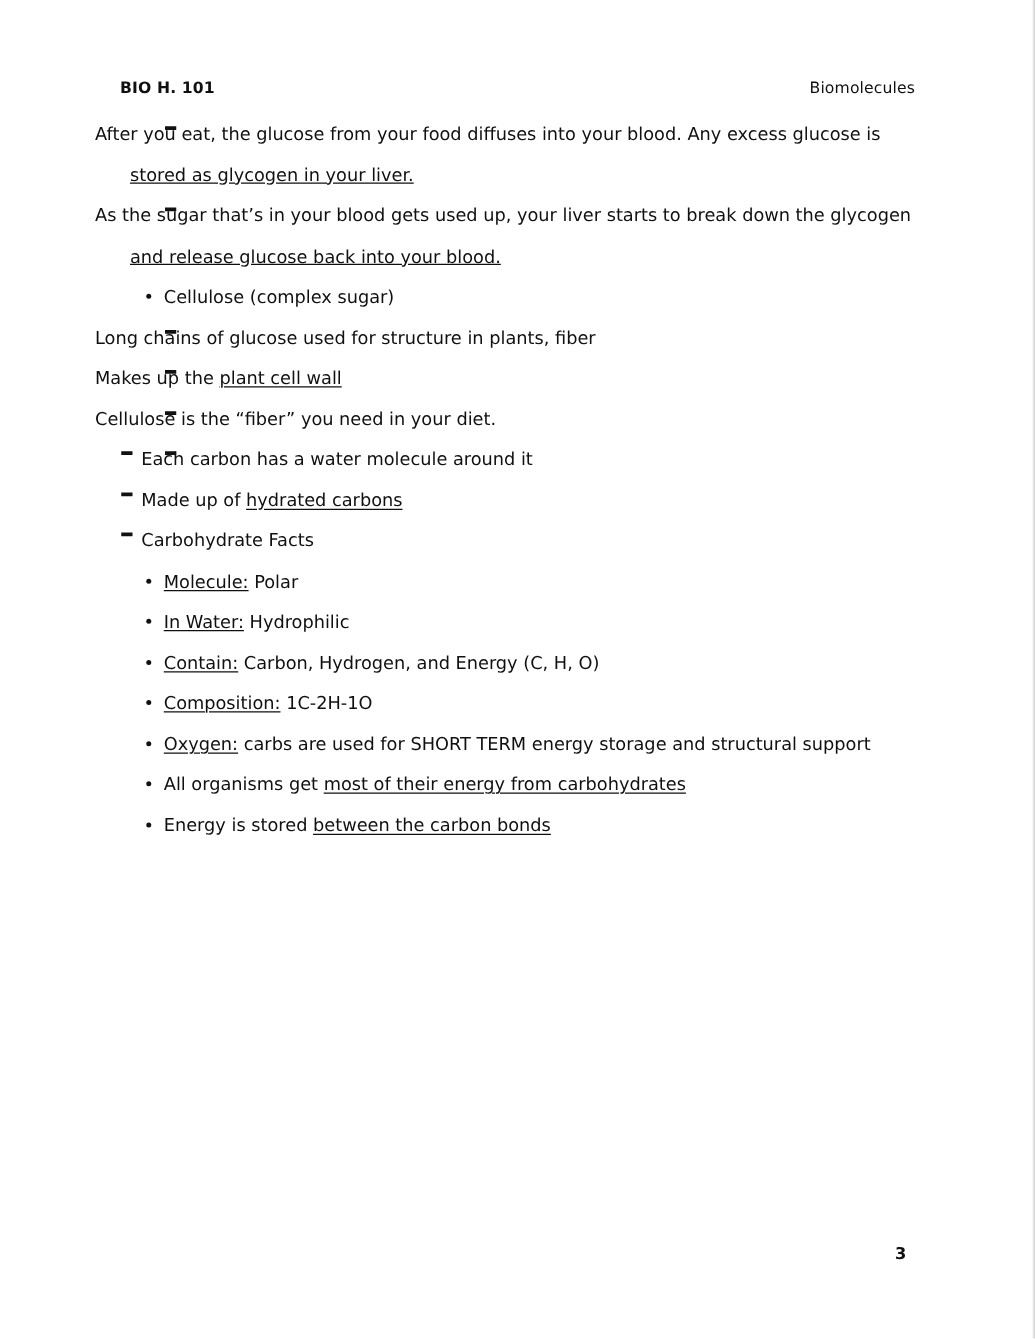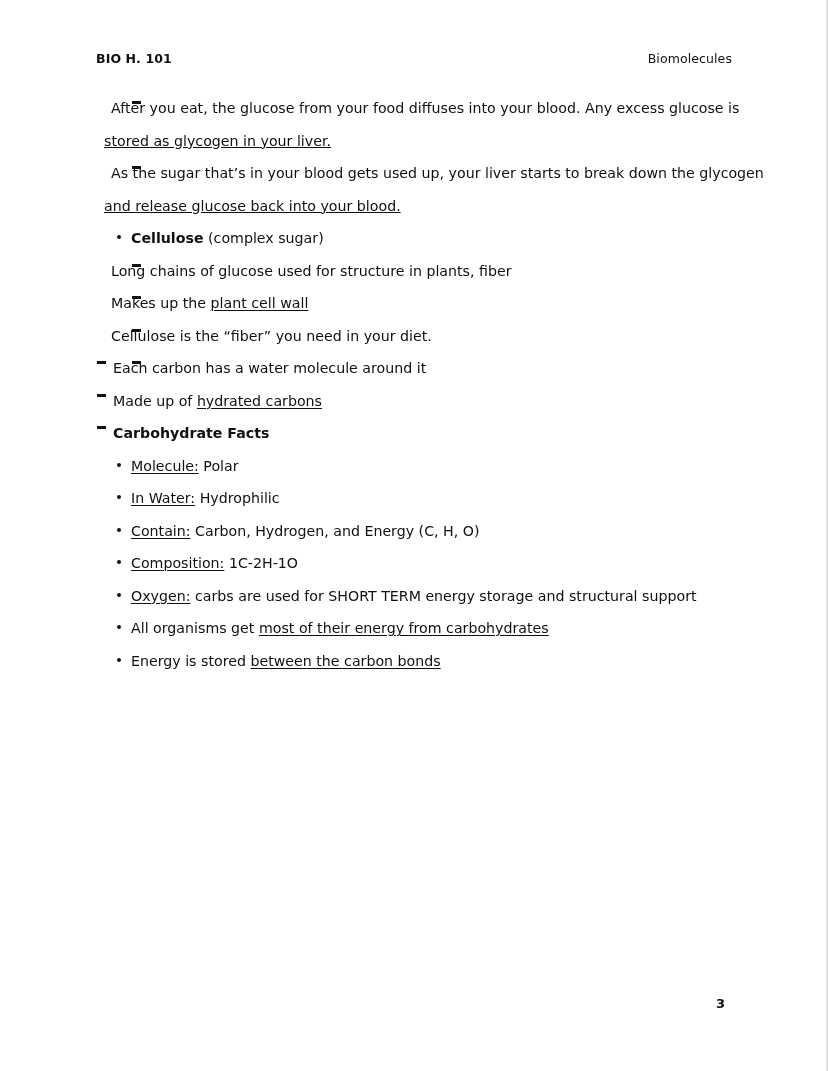--- a/index.html
+++ b/index.html
@@ -25,21 +25,21 @@
     top: 0;
     right: 0;
     width: 2px;
     height: 1071px;
     background: linear-gradient(to right, rgba(120,120,120,0.12), rgba(90,90,90,0.28));
   }
 
   
   .doc-header {
     position: absolute;
-    top: 51px;
+    top: 62px;
     left: 96px;
     width: 636px;
     display: flex;
     justify-content: space-between;
     align-items: baseline;
     font-size: 12.5px;
     letter-spacing: 0.1px;
   }
   .doc-header .hdr-left {
     font-weight: 700;
@@ -66,21 +66,21 @@
   
   
   .lvl1 { padding-left: 113px; }
   .lvl1 > .mark-dash { left: 97px; }
 
   
   .lvl2 { padding-left: 131px; }
   .lvl2 > .mark-dot { left: 117px; }
 
   
-  .lvl3 { padding-left: 111px; }
+  .lvl3 { padding-left: 76px; }
   .lvl3 > .mark-dash { left: 132px; }
 
   
   .cont3 { padding-left: 104px; text-decoration: underline; }
 
   
   .mark-dash {
     position: absolute;
     top: 0;
     width: 9px;
@@ -91,21 +91,21 @@
   .mark-dot {
     position: absolute;
     top: 0;
     width: 4px;
     height: 4px;
     border-radius: 50%;
     background: #111111;
     margin-top: 13px;
   }
 
-  .bold { font-weight: 700; }
+  .bold { font-weight: 400; }
   .uline {
     text-decoration: underline;
     text-underline-offset: 2px;
     text-decoration-thickness: 1px;
   }
 
   
   .page-number {
     position: absolute;
     left: 716px;

